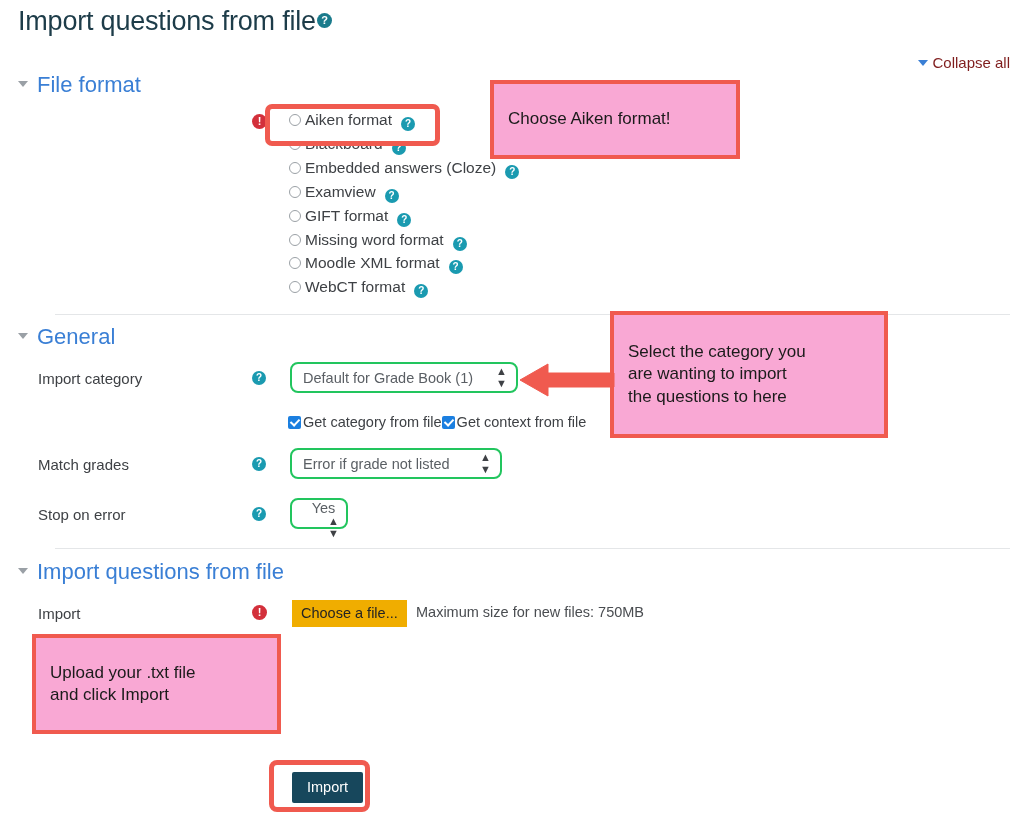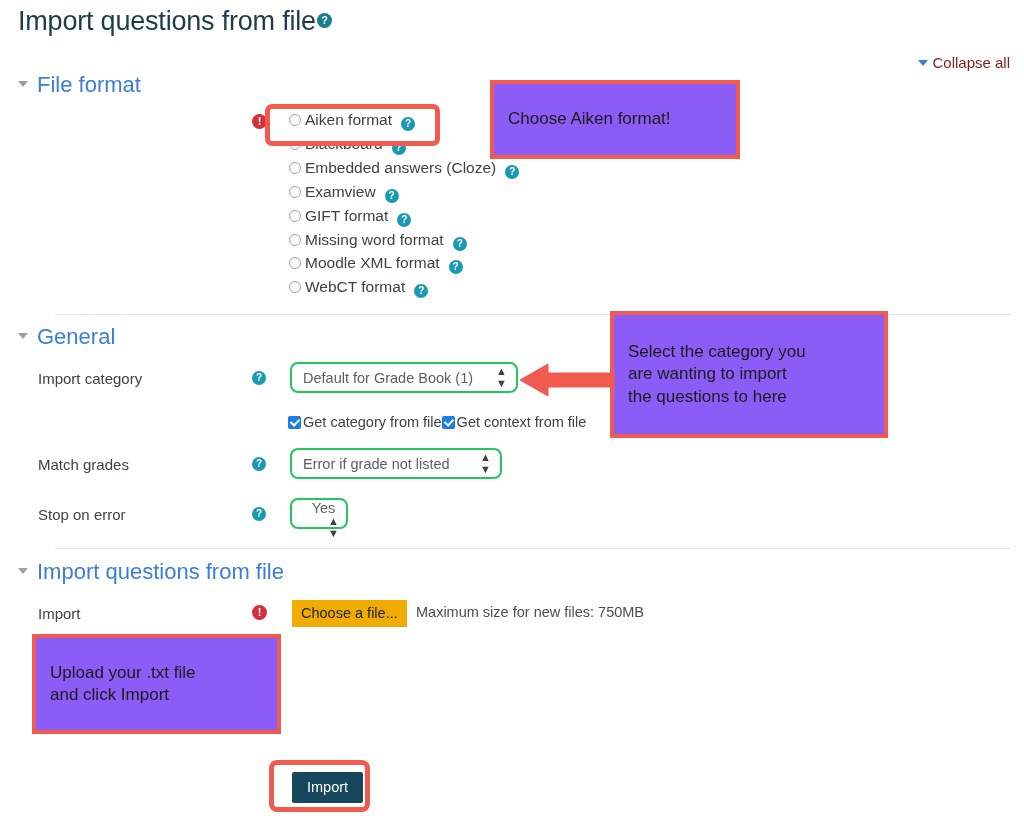--- a/index.html
+++ b/index.html
@@ -124,21 +124,21 @@
 
   
   .import-btn {
     position: absolute; background: #17475c; color: #ffffff;
     font-size: 14.5px; padding: 7px 15px 8px 15px; border-radius: 2px;
     white-space: nowrap; cursor: pointer;
   }
 
   
   .anno-box {
-    position: absolute; background: #8b5cf6; border: 4px solid #f05a4f;
+    position: absolute; background: #f9a8d4; border: 4px solid #f05a4f;
     display: flex; align-items: center; box-sizing: border-box;
   }
   .anno-box .anno-text {
     font-size: 17px; color: #1b1b1b; line-height: 1.32; padding: 0 14px;
     font-family: "Liberation Sans", sans-serif;
   }
   .anno-hi {
     position: absolute; border: 5px solid #f05a4f; border-radius: 7px;
     background: #ffffff; box-sizing: border-box;
   }

